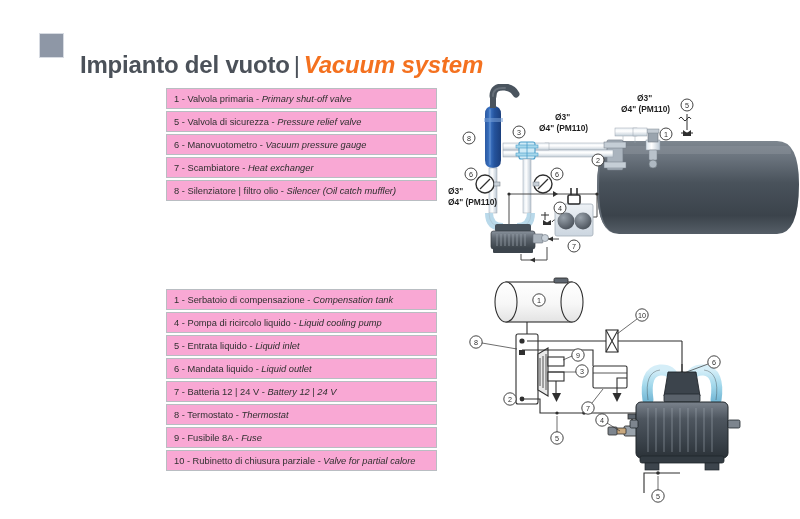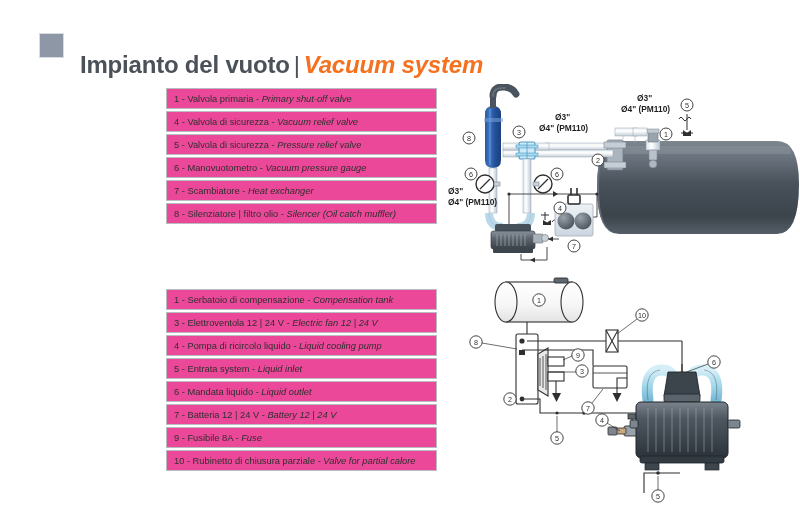--- a/index.html
+++ b/index.html
@@ -63,21 +63,21 @@
   .legend-row {
     border: 1px solid #b9bdc2;
     height: 21px;
     line-height: 20px;
     box-sizing: border-box;
     padding: 0 7px;
     margin-bottom: 2px;
     font-size: 9.3px;
     white-space: nowrap;
     color: #2f2f2f;
-    background: #ec4899;
+    background: #f9a8d4;
     overflow: hidden;
   }
   .legend-row .it { font-style: normal; }
   .legend-row .en { font-style: italic; }
   .legend-row .dash { font-style: normal; }
 
   
   #diagram-top {
     position: absolute;
     left: 447px; top: 84px;
@@ -95,34 +95,33 @@
 
 <div id="header">
   <div id="header-square"></div>
   <div id="header-title">
     <span>Impianto del vuoto</span><span class="sep">|</span><span class="en">Vacuum system</span>
   </div>
 </div>
 
 <div class="legend" id="legend-top">
     <div class="legend-row"><span class="it">1 - </span><span class="it">Valvola primaria</span><span class="dash"> - </span><span class="en">Primary shut-off valve</span></div>
-    <div class="legend-row"><span class="it">4 - </span><span class="it">Valvola di sicurezza</span><span class="dash"> - </span><span class="en">Vacuum relief valve</span></div>
     <div class="legend-row"><span class="it">5 - </span><span class="it">Valvola di sicurezza</span><span class="dash"> - </span><span class="en">Pressure relief valve</span></div>
     <div class="legend-row"><span class="it">6 - </span><span class="it">Manovuotometro</span><span class="dash"> - </span><span class="en">Vacuum pressure gauge</span></div>
     <div class="legend-row"><span class="it">7 - </span><span class="it">Scambiatore</span><span class="dash"> - </span><span class="en">Heat exchanger</span></div>
     <div class="legend-row"><span class="it">8 - </span><span class="it">Silenziatore | filtro olio</span><span class="dash"> - </span><span class="en">Silencer (Oil catch muffler)</span></div>
   </div>
 
 <div class="legend" id="legend-bottom">
     <div class="legend-row"><span class="it">1 - </span><span class="it">Serbatoio di compensazione</span><span class="dash"> - </span><span class="en">Compensation tank</span></div>
-    <div class="legend-row"><span class="it">3 - </span><span class="it">Elettroventola 12 | 24 V</span><span class="dash"> - </span><span class="en">Electric fan 12 | 24 V</span></div>
     <div class="legend-row"><span class="it">4 - </span><span class="it">Pompa di ricircolo liquido</span><span class="dash"> - </span><span class="en">Liquid cooling pump</span></div>
-    <div class="legend-row"><span class="it">5 - </span><span class="it">Entrata system</span><span class="dash"> - </span><span class="en">Liquid inlet</span></div>
+    <div class="legend-row"><span class="it">5 - </span><span class="it">Entrata liquido</span><span class="dash"> - </span><span class="en">Liquid inlet</span></div>
     <div class="legend-row"><span class="it">6 - </span><span class="it">Mandata liquido</span><span class="dash"> - </span><span class="en">Liquid outlet</span></div>
     <div class="legend-row"><span class="it">7 - </span><span class="it">Batteria 12 | 24 V</span><span class="dash"> - </span><span class="en">Battery 12 | 24 V</span></div>
+    <div class="legend-row"><span class="it">8 - </span><span class="it">Termostato</span><span class="dash"> - </span><span class="en">Thermostat</span></div>
     <div class="legend-row"><span class="it">9 - </span><span class="it">Fusibile 8A</span><span class="dash"> - </span><span class="en">Fuse</span></div>
     <div class="legend-row"><span class="it">10 - </span><span class="it">Rubinetto di chiusura parziale</span><span class="dash"> - </span><span class="en">Valve for partial calore</span></div>
   </div>
 
 <div id="diagram-top">
 <svg class="diagram-svg" width="353" height="180" viewBox="0 0 353 180" xmlns="http://www.w3.org/2000/svg">
   <defs>
     <linearGradient id="tankGrad" x1="0" y1="0" x2="0" y2="1">
       <stop offset="0%" stop-color="#7d868f"></stop>
       <stop offset="18%" stop-color="#6a737d"></stop>

